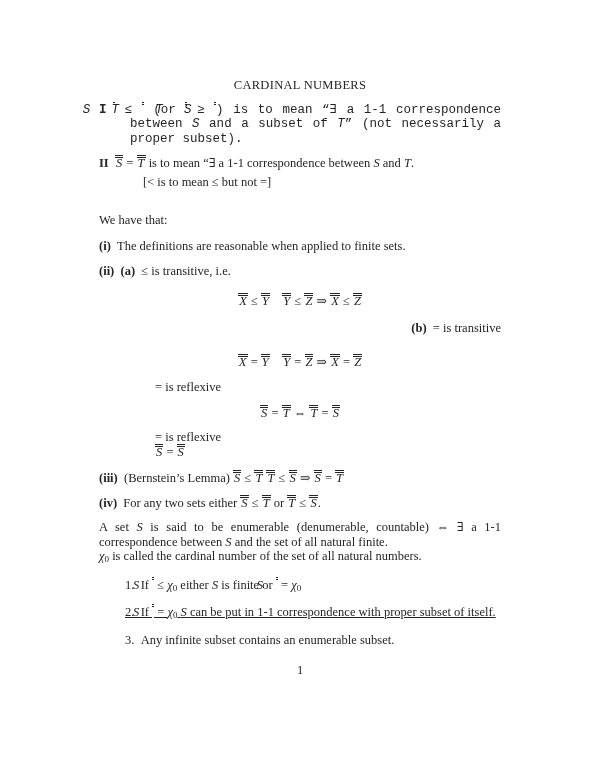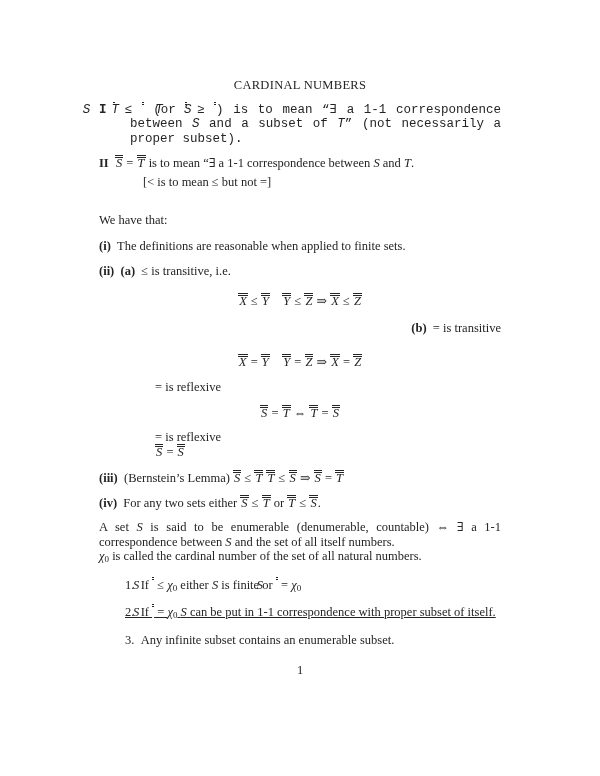--- a/index.html
+++ b/index.html
@@ -81,21 +81,21 @@
   <div class="eq" style="margin-top:10px;"><span class="seg-o">S</span><span class="seg-t"> = </span><span class="seg-o">T</span><span class="seg-t"> ⇔ </span><span class="seg-o">T</span><span class="seg-t"> = </span><span class="seg-o">S</span></div>
 
   <div class="ind56" style="margin-top:9px;"><span class="seg-t">= is reflexive</span></div>
 
   <div class="ind56 eq-left"><span class="seg-o">S</span><span class="seg-t"> = </span><span class="seg-o">S</span></div>
 
   <div class="para" style="margin-top:11px;"><span class="seg-b">(iii) </span><span class="seg-t">(Bernstein’s Lemma) </span><span class="seg-o">S</span><span class="seg-t"> ≤ </span><span class="seg-o">T</span><span class="seg-t"> </span><span class="seg-o">T</span><span class="seg-t"> ≤ </span><span class="seg-o">S</span><span class="seg-t"> ⇒ </span><span class="seg-o">S</span><span class="seg-t"> = </span><span class="seg-o">T</span></div>
 
   <div class="para"><span class="seg-b">(iv) </span><span class="seg-t">For any two sets either </span><span class="seg-o">S</span><span class="seg-t"> ≤ </span><span class="seg-o">T</span><span class="seg-t"> or </span><span class="seg-o">T</span><span class="seg-t"> ≤ </span><span class="seg-o">S</span><span class="seg-t">.</span></div>
 
-  <div class="para just"><span class="seg-t">A set </span><span class="seg-m">S</span><span class="seg-t"> is said to be enumerable (denumerable, countable) ⇔ ∃ a 1-1 correspondence between </span><span class="seg-m">S</span><span class="seg-t"> and the set of all itself numbers.</span></div>
+  <div class="para just"><span class="seg-t">A set </span><span class="seg-m">S</span><span class="seg-t"> is said to be enumerable (denumerable, countable) ⇔ ∃ a 1-1 correspondence between </span><span class="seg-m">S</span><span class="seg-t"> and the set of all natural finite.</span></div>
 
   <div><span class="seg-m">χ</span><span class="seg-sub">0</span><span class="seg-t"> is called the cardinal number of the set of all natural numbers.</span></div>
 
   <div class="enum" style="margin-top:11px;"><span class="seg-t">1. If </span><span class="seg-o">S</span><span class="seg-t"> ≤ </span><span class="seg-m">χ</span><span class="seg-sub">0</span><span class="seg-t"> either </span><span class="seg-m">S</span><span class="seg-t"> is finite or </span><span class="seg-o">S</span><span class="seg-t"> = </span><span class="seg-m">χ</span><span class="seg-sub">0</span></div>
 
   <div class="enum just" style="margin-top:10px;text-decoration:underline;"><span class="seg-t">2. If </span><span class="seg-o">S</span><span class="seg-t"> = </span><span class="seg-m">χ</span><span class="seg-sub">0</span><span class="seg-t"> </span><span class="seg-m">S</span><span class="seg-t"> can be put in 1-1 correspondence with proper subset of itself.</span></div>
 
   <div class="enum" style="margin-top:10px;"><span class="seg-t">3. Any infinite subset contains an enumerable subset.</span></div>
 
   <div class="pageno" style="margin-top:16px;">1</div>

